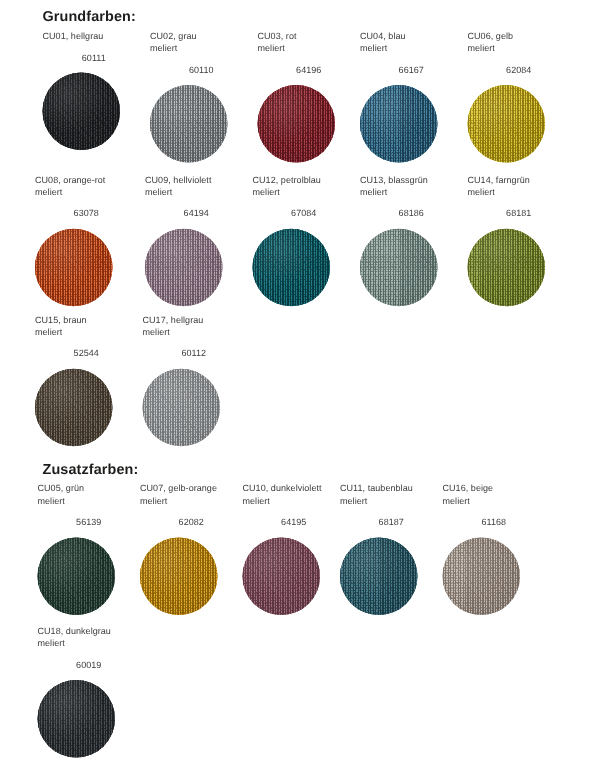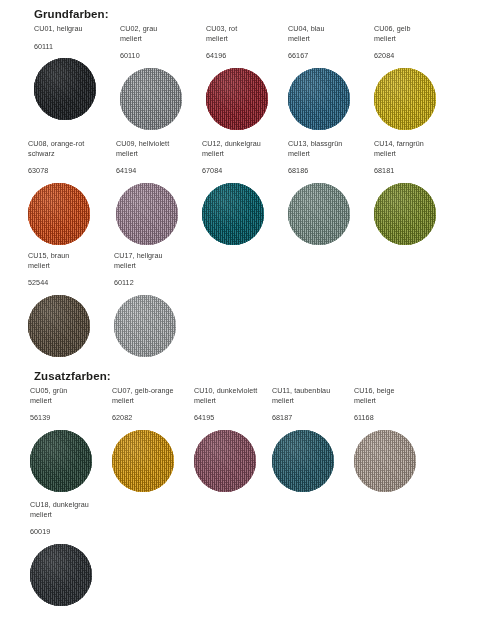--- a/index.html
+++ b/index.html
@@ -38,20 +38,21 @@
     color: #3c3c3b;
     letter-spacing: 0.05px;
     white-space: pre-line;
   }
   .swatch-code {
     font-size: 7.2px;
     line-height: 9.6px;
     color: #3c3c3b;
     letter-spacing: 0.05px;
     margin-top: 8px;
+    text-align: center;
   }
   .swatch-disc {
     margin-top: 7px;
     width: 62px;
     height: 62px;
     border-radius: 50%;
     position: relative;
     overflow: hidden;
   }
   .swatch-disc .weave {
@@ -116,38 +117,38 @@
       <div class="swatch-name">CU06, gelb
 meliert</div>
       <div class="swatch-code">62084</div>
       <div class="swatch-disc" style="background: rgb(201, 176, 26);">
         <div class="weave" style="background: repeating-linear-gradient(90deg, rgb(142, 122, 13) 0px, rgb(142, 122, 13) 1px, rgba(0, 0, 0, 0) 1px, rgba(0, 0, 0, 0) 2px), repeating-linear-gradient(0deg, rgb(227, 204, 59) 0px, rgb(227, 204, 59) 1px, rgba(0, 0, 0, 0) 1px, rgba(0, 0, 0, 0) 2px), repeating-linear-gradient(45deg, rgba(0, 0, 0, 0.18) 0px, rgba(0, 0, 0, 0.18) 1px, rgba(255, 255, 255, 0.12) 1px, rgba(255, 255, 255, 0.12) 2px), rgb(201, 176, 26);"></div>
         <div class="shade"></div>
       </div>
     </div>
     <div class="swatch-cell" style="left: 12px; top: 139px;">
       <div class="swatch-name">CU08, orange-rot
-schwarz</div>
+meliert</div>
       <div class="swatch-code">63078</div>
       <div class="swatch-disc" style="background: rgb(204, 74, 29);">
         <div class="weave" style="background: repeating-linear-gradient(90deg, rgb(141, 47, 14) 0px, rgb(141, 47, 14) 1px, rgba(0, 0, 0, 0) 1px, rgba(0, 0, 0, 0) 2px), repeating-linear-gradient(0deg, rgb(226, 115, 63) 0px, rgb(226, 115, 63) 1px, rgba(0, 0, 0, 0) 1px, rgba(0, 0, 0, 0) 2px), repeating-linear-gradient(45deg, rgba(0, 0, 0, 0.18) 0px, rgba(0, 0, 0, 0.18) 1px, rgba(255, 255, 255, 0.12) 1px, rgba(255, 255, 255, 0.12) 2px), rgb(204, 74, 29);"></div>
         <div class="shade"></div>
       </div>
     </div>
     <div class="swatch-cell" style="left: 100px; top: 139px;">
       <div class="swatch-name">CU09, hellviolett
 meliert</div>
       <div class="swatch-code">64194</div>
       <div class="swatch-disc" style="background: rgb(156, 133, 148);">
         <div class="weave" style="background: repeating-linear-gradient(90deg, rgb(110, 90, 104) 0px, rgb(110, 90, 104) 1px, rgba(0, 0, 0, 0) 1px, rgba(0, 0, 0, 0) 2px), repeating-linear-gradient(0deg, rgb(189, 169, 182) 0px, rgb(189, 169, 182) 1px, rgba(0, 0, 0, 0) 1px, rgba(0, 0, 0, 0) 2px), repeating-linear-gradient(45deg, rgba(0, 0, 0, 0.18) 0px, rgba(0, 0, 0, 0.18) 1px, rgba(255, 255, 255, 0.12) 1px, rgba(255, 255, 255, 0.12) 2px), rgb(156, 133, 148);"></div>
         <div class="shade"></div>
       </div>
     </div>
     <div class="swatch-cell" style="left: 186px; top: 139px;">
-      <div class="swatch-name">CU12, dunkelgrau
+      <div class="swatch-name">CU12, petrolblau
 meliert</div>
       <div class="swatch-code">67084</div>
       <div class="swatch-disc" style="background: rgb(14, 96, 105);">
         <div class="weave" style="background: repeating-linear-gradient(90deg, rgb(6, 60, 67) 0px, rgb(6, 60, 67) 1px, rgba(0, 0, 0, 0) 1px, rgba(0, 0, 0, 0) 2px), repeating-linear-gradient(0deg, rgb(28, 128, 139) 0px, rgb(28, 128, 139) 1px, rgba(0, 0, 0, 0) 1px, rgba(0, 0, 0, 0) 2px), repeating-linear-gradient(45deg, rgba(0, 0, 0, 0.18) 0px, rgba(0, 0, 0, 0.18) 1px, rgba(255, 255, 255, 0.12) 1px, rgba(255, 255, 255, 0.12) 2px), rgb(14, 96, 105);"></div>
         <div class="shade"></div>
       </div>
     </div>
     <div class="swatch-cell" style="left: 272px; top: 139px;">
       <div class="swatch-name">CU13, blassgrün
 meliert</div>

